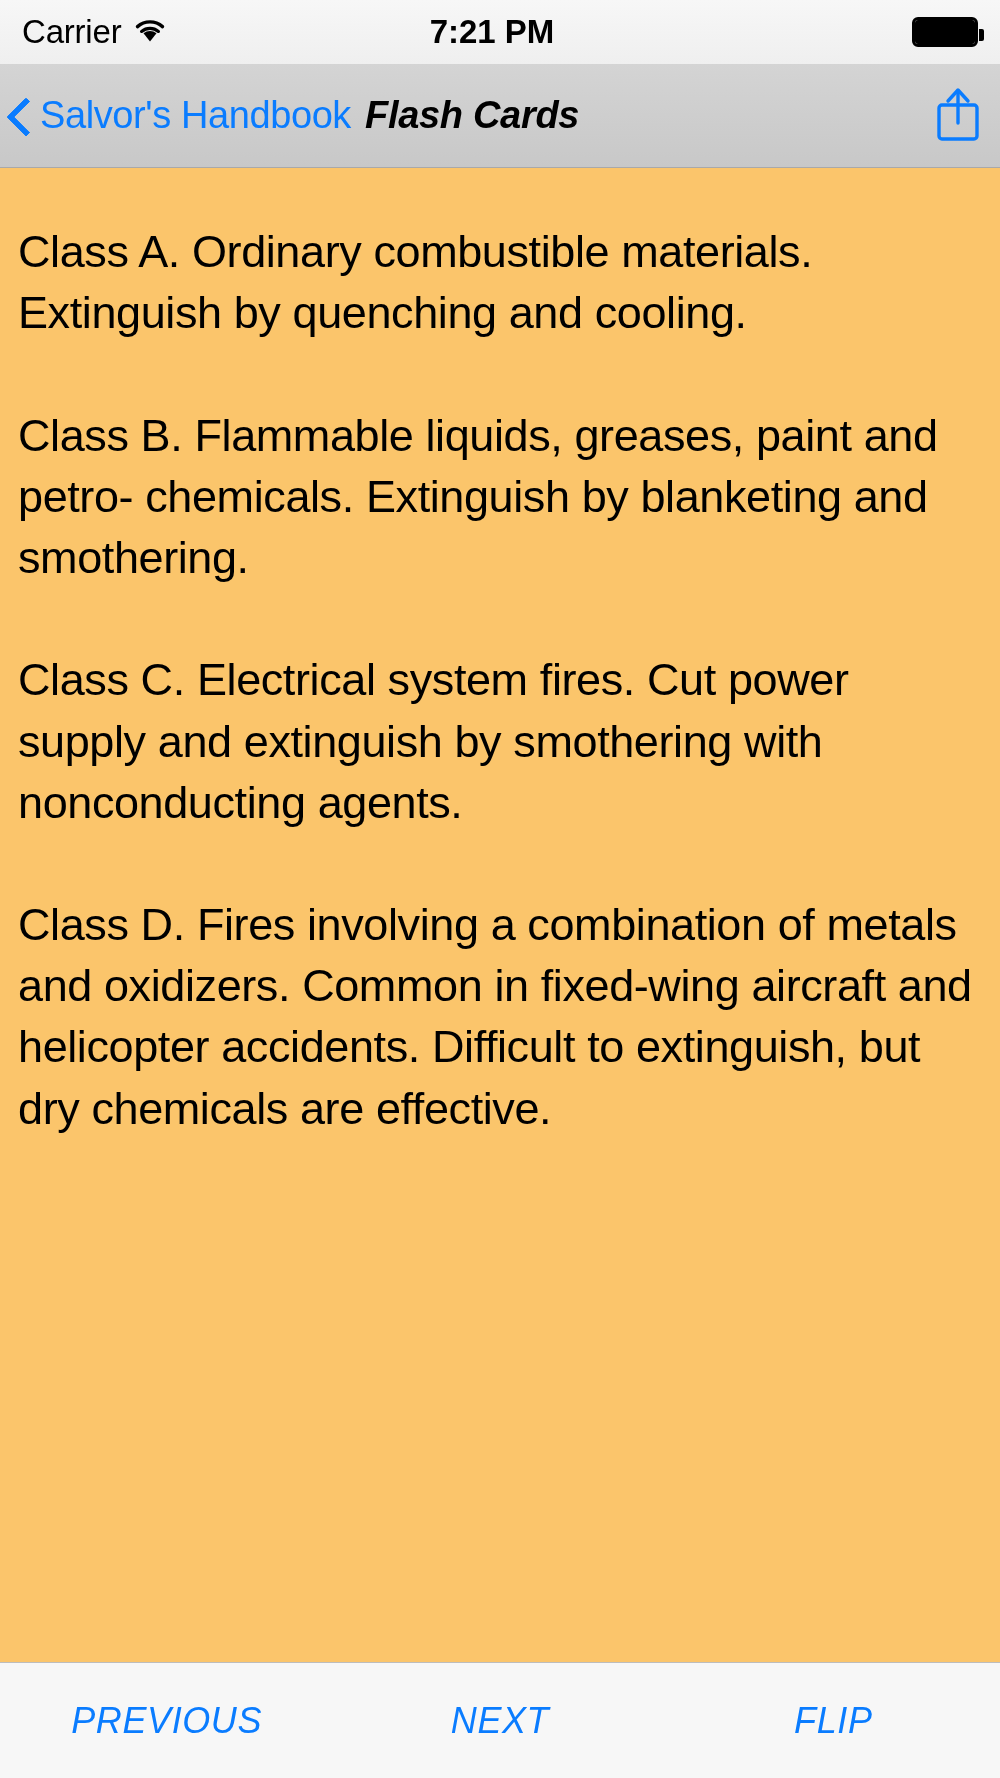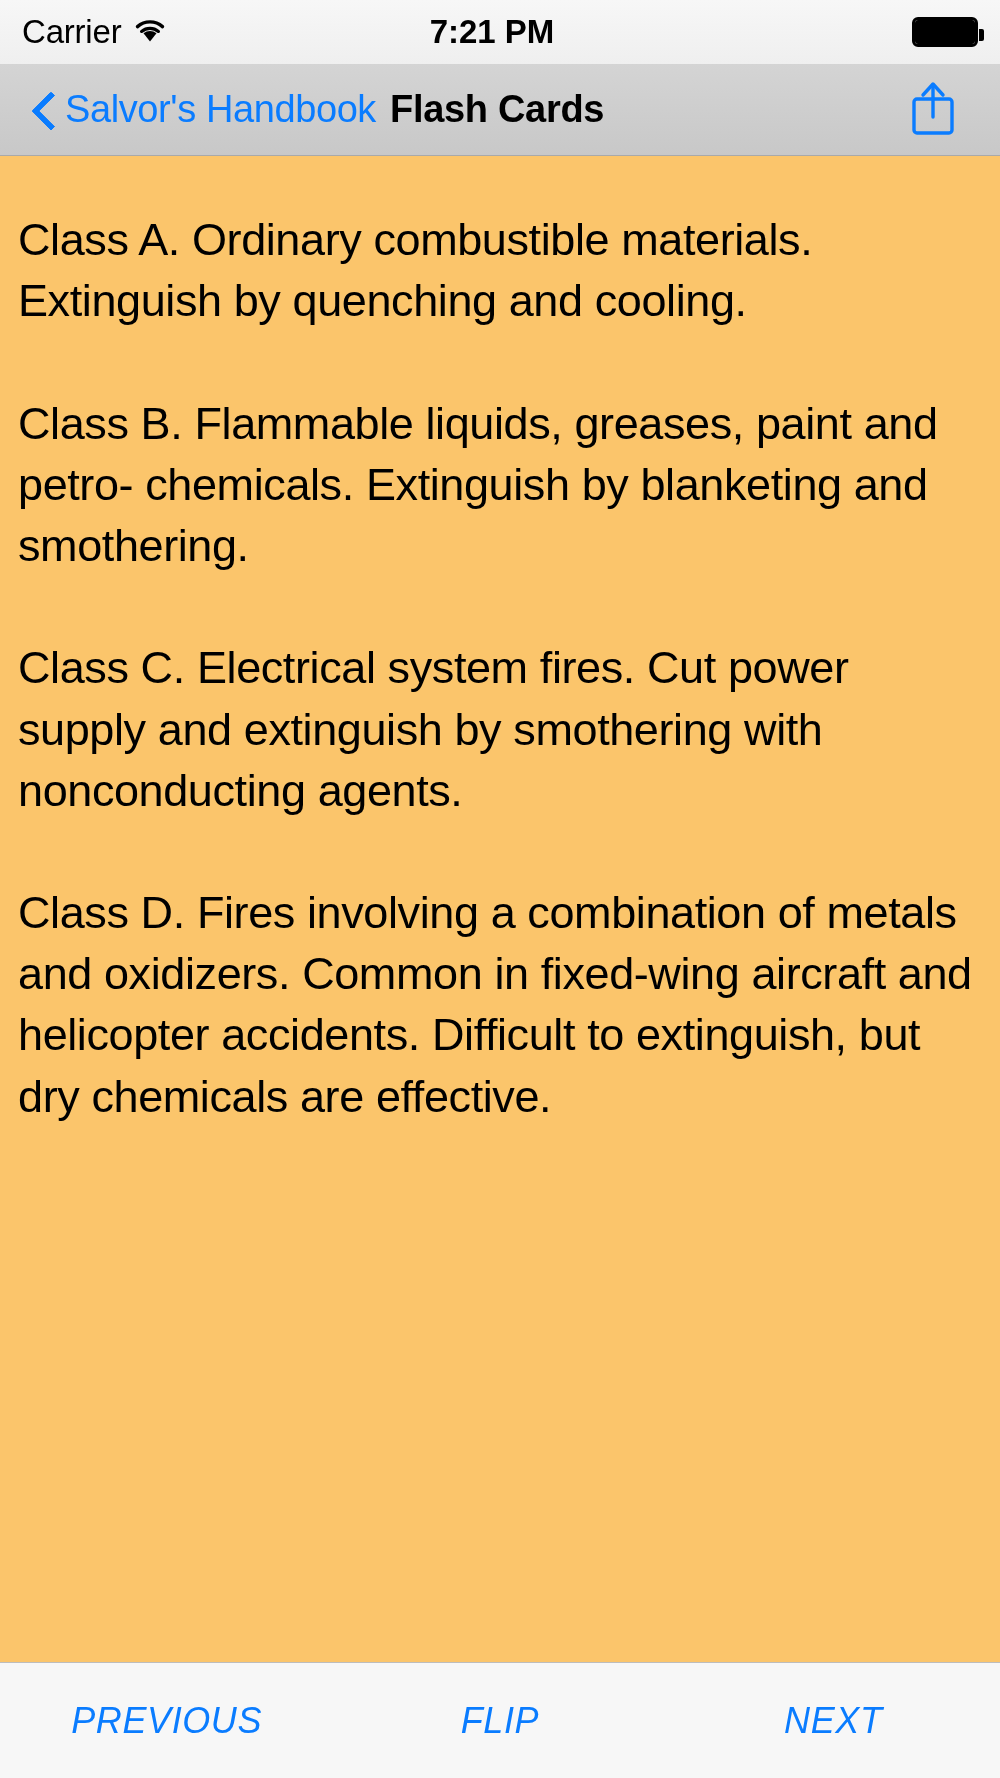--- a/index.html
+++ b/index.html
@@ -68,26 +68,26 @@
     right: -9px;
     top: 9px;
     width: 5px;
     height: 12px;
     background: #000;
     border-radius: 0 2px 2px 0;
   }
 
   
   .nav-bar {
-    height: 92px;
+    height: 104px;
     background: linear-gradient(to bottom, #d4d4d4 0%, #c8c8c8 100%);
     border-bottom: 1px solid #a9a9a9;
     display: flex;
     align-items: center;
-    padding: 0 33px;
+    padding: 0 8px;
     position: relative;
     flex: 0 0 auto;
   }
   .nav-back {
     display: flex;
     align-items: center;
     gap: 10px;
     cursor: pointer;
   }
   .chevron-left {
@@ -109,20 +109,21 @@
     font-size: 38px;
     color: #0a7cff;
     letter-spacing: -0.4px;
   }
   .nav-title {
     font-size: 38px;
     font-weight: bold;
     color: #000;
     margin-left: 14px;
     letter-spacing: -0.3px;
+    font-style: italic;
   }
   .nav-share {
     margin-left: auto;
     cursor: pointer;
     display: flex;
     align-items: center;
     padding-right: 8px;
   }
 
   
@@ -207,17 +208,17 @@
 
 Class B. Flammable liquids, greases, paint and petro- chemicals. Extinguish by blanketing and smothering.
 
 Class C. Electrical system fires. Cut power supply and extinguish by smothering with nonconducting agents.
 
 Class D. Fires involving a combination of metals and oxidizers. Common in fixed-wing aircraft and helicopter accidents. Difficult to extinguish, but dry chemicals are effective.</div>
   </div>
 
   <div class="toolbar">
     <button class="toolbar-btn">PREVIOUS</button>
+    <button class="toolbar-btn">NEXT</button>
     <button class="toolbar-btn">FLIP</button>
-    <button class="toolbar-btn">NEXT</button>
   </div>
 
 </div>
 
 </body></html>

